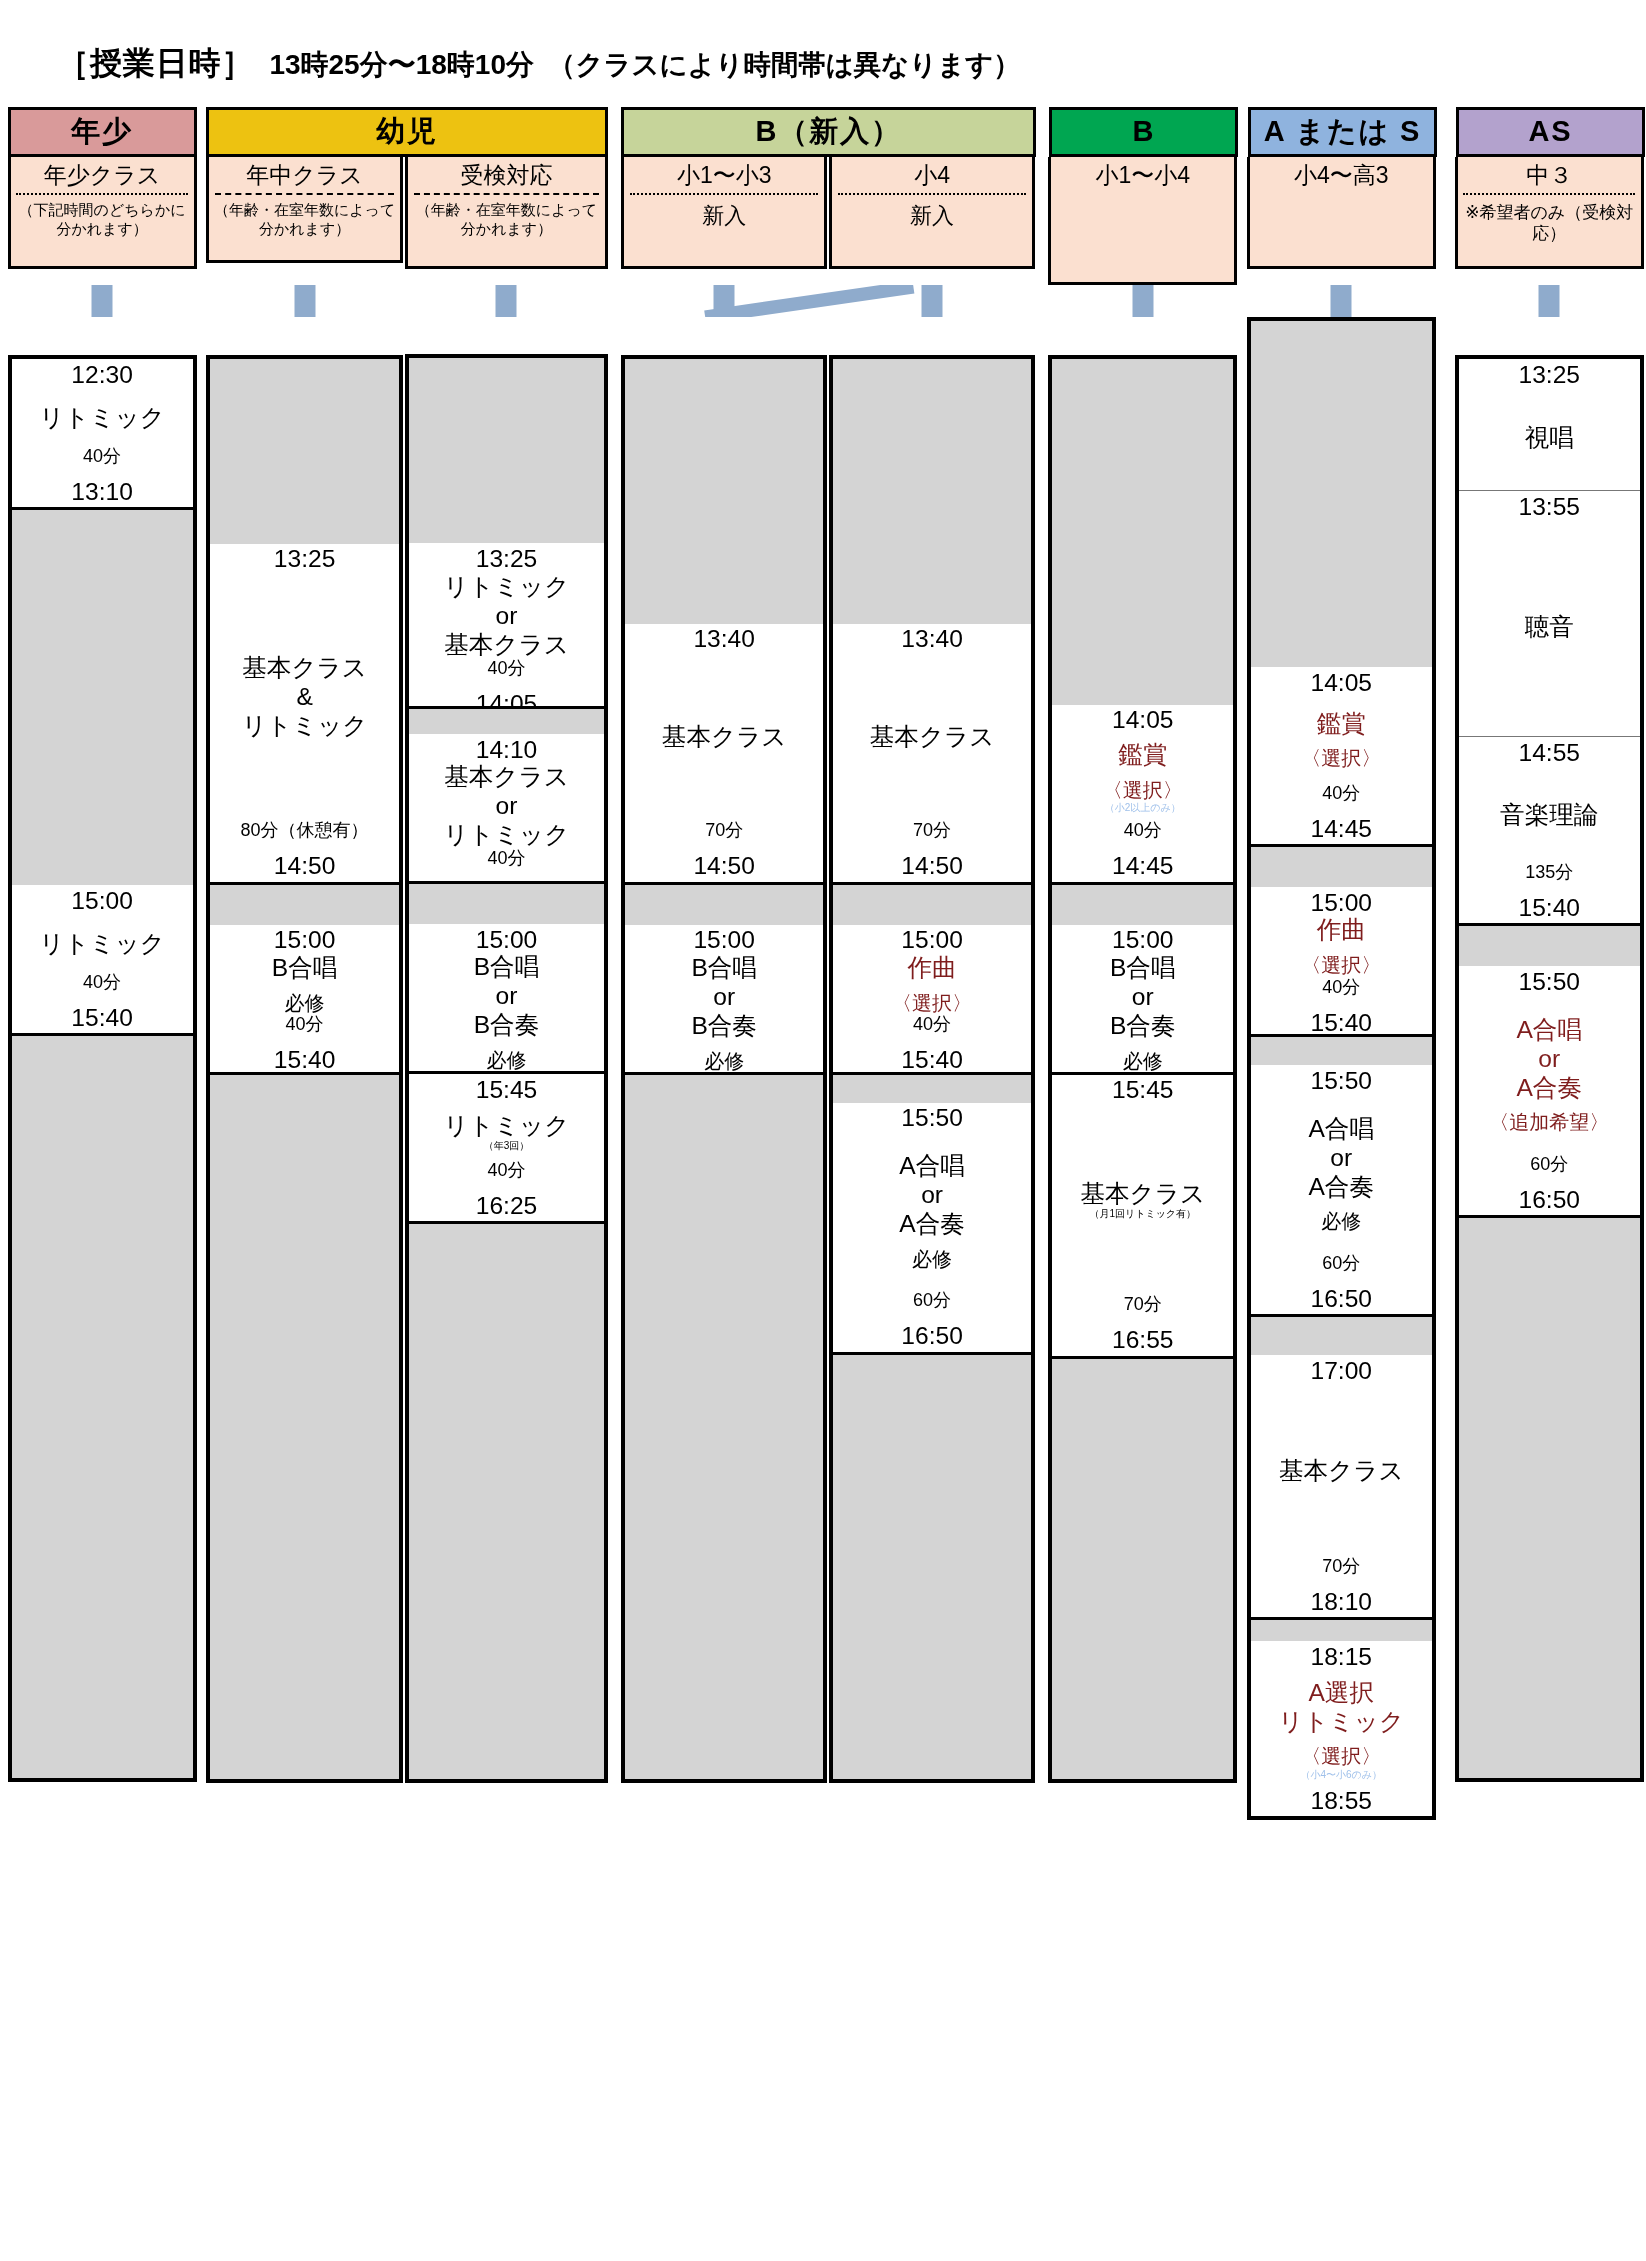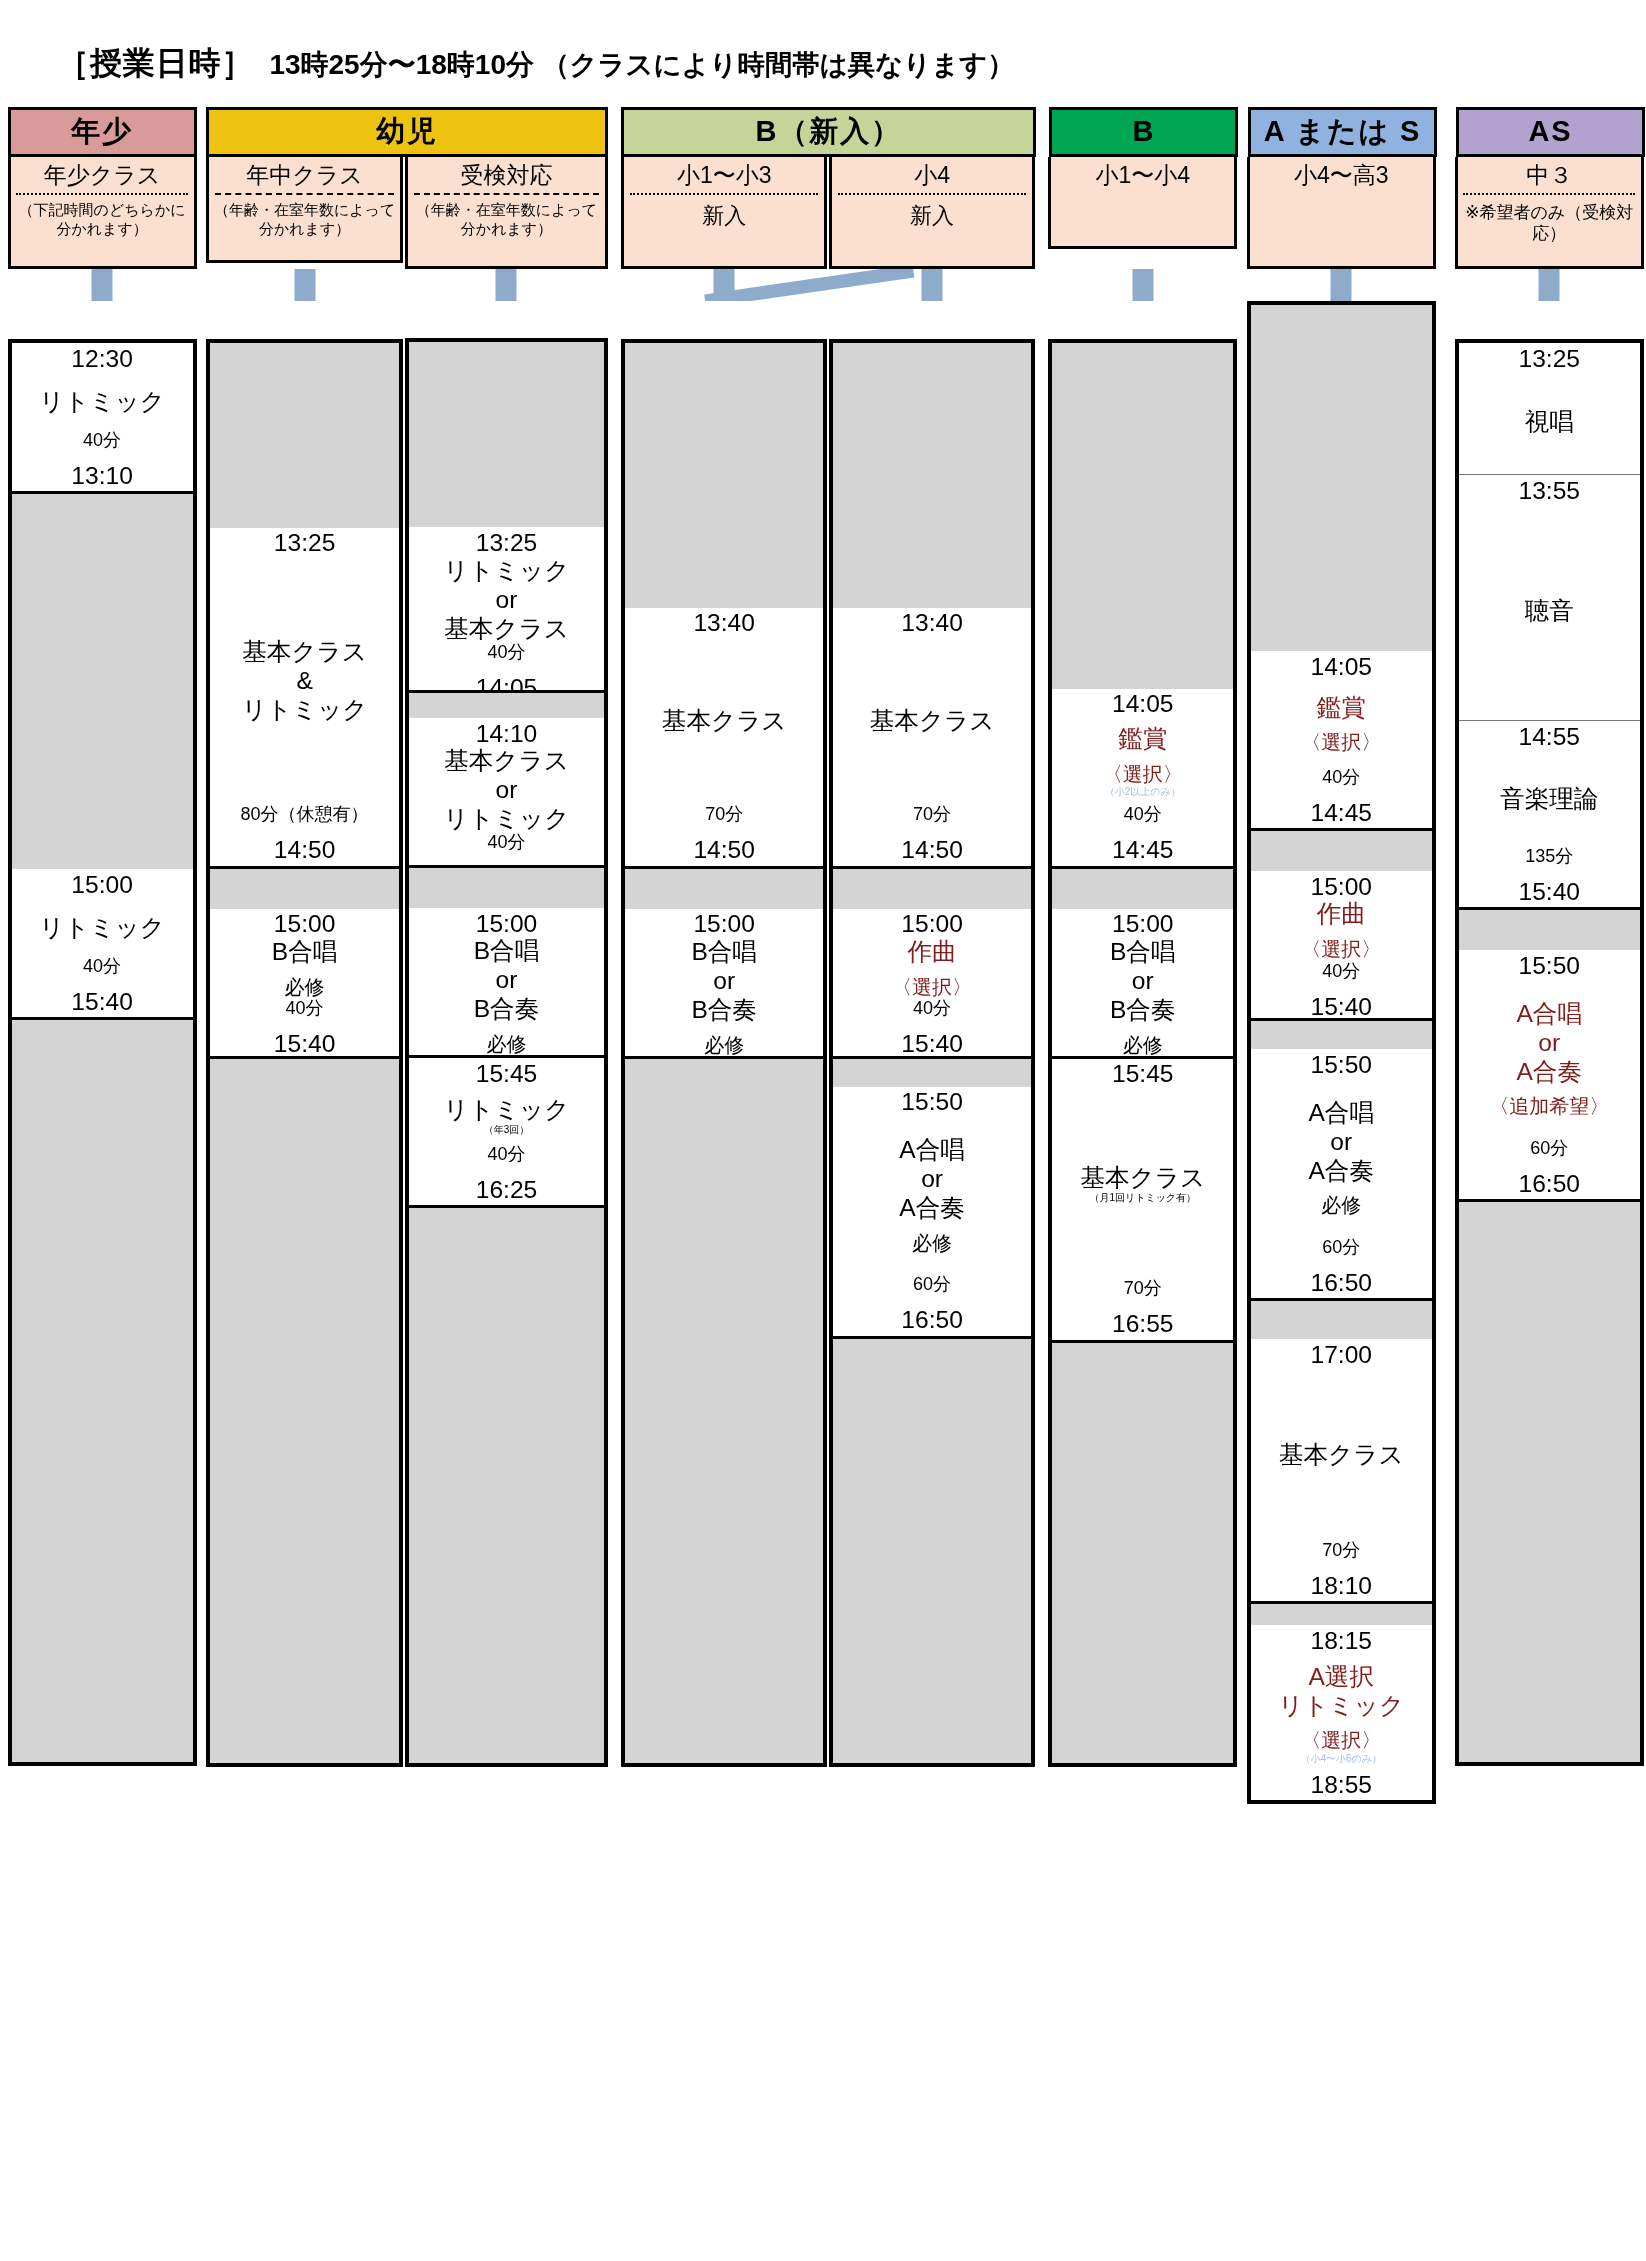--- a/index.html
+++ b/index.html
@@ -17,21 +17,21 @@
     align-items: baseline;
     padding: 42px 0 21px 57px;
     white-space: nowrap;
   }
   #title-bracket { font-size: 32px; font-weight: bold; letter-spacing: 0.9px; }
   #title-main {
     font-size: 46px; font-weight: bold; letter-spacing: 2.8px;
     margin-left: 19px;
   }
   #title-time { font-size: 28px; font-weight: bold; margin-left: 15px; letter-spacing: 0px; }
-  #title-note { font-size: 27.4px; font-weight: bold; margin-left: 8px; letter-spacing: 0px; }
+  #title-note { font-size: 27.4px; font-weight: bold; margin-left: 14px; letter-spacing: 0px; }
 
   
   #header-area { position: relative; width: 1647px; }
   #group-row, #sub-row, #connector-row {
     display: flex; width: 1647px;
   }
   .group-cell {
     border: 3.8px solid #000;
     text-align: center;
     font-size: 29px;
@@ -187,21 +187,21 @@
       </div>
       <div class="group-gap" style="width: 1.9px;"></div>
       <div class="subcol" style="width: 206px; height: 112px; background: rgb(251, 224, 208);">
         <div class="subcol-name">小4</div>
         <div class="sub-sep-dotted"></div>
         <div class="subcol-note big">
           <div>新入</div>
         </div>
       </div>
       <div class="group-gap" style="width: 13.2px;"></div>
-      <div class="subcol" style="width: 189px; height: 92px; background: rgb(251, 224, 208);">
+      <div class="subcol" style="width: 189px; height: 128px; background: rgb(251, 224, 208);">
         <div class="subcol-name">小1〜小4</div>
       </div>
       <div class="group-gap" style="width: 9.5px;"></div>
       <div class="subcol" style="width: 189px; height: 112px; background: rgb(251, 224, 208);">
         <div class="subcol-name">小4〜高3</div>
       </div>
       <div class="group-gap" style="width: 19px;"></div>
       <div class="subcol" style="width: 189px; height: 112px; background: rgb(251, 224, 208);">
         <div class="subcol-name">中３</div>
         <div class="sub-sep-dotted"></div>

